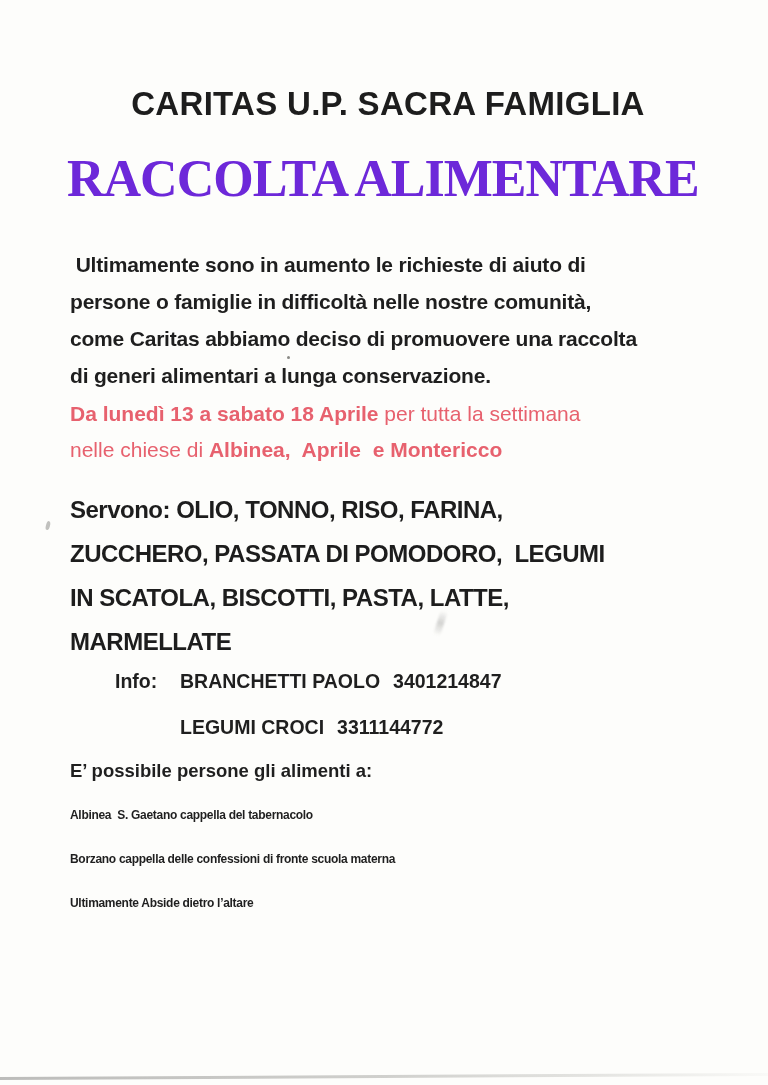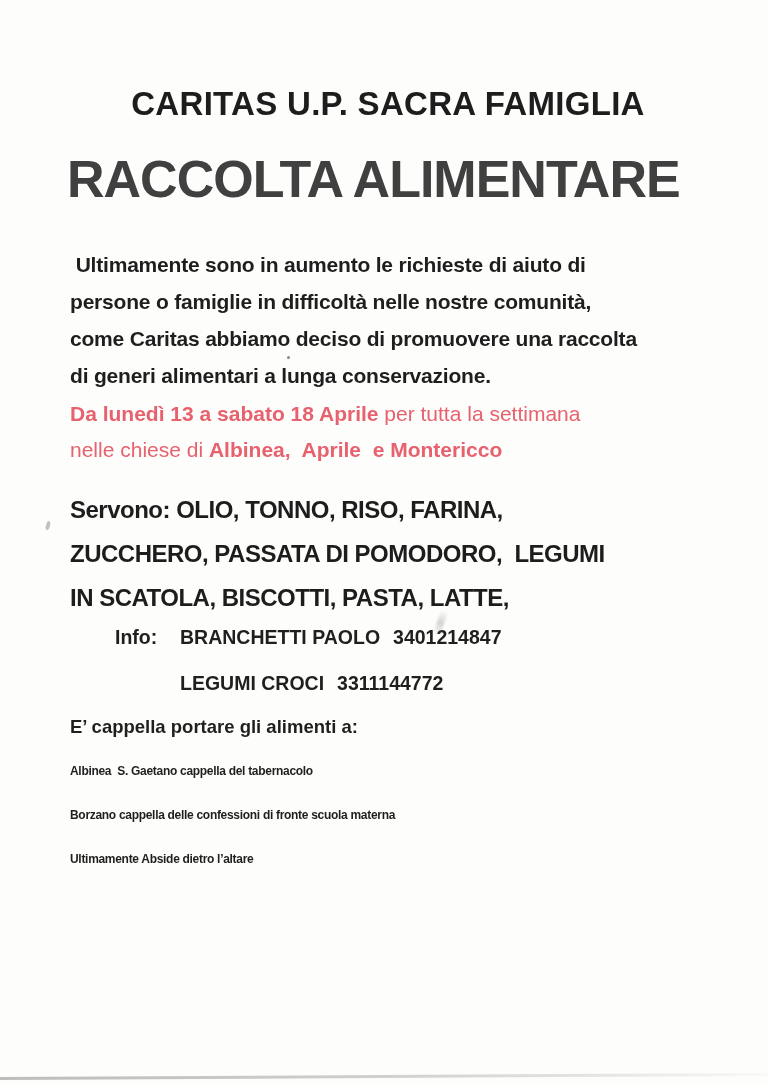--- a/index.html
+++ b/index.html
@@ -25,22 +25,23 @@
     letter-spacing: 0.3px;
     color: #1d1d1d;
   }
 
   .headline {
     margin: 28px 0 0 -3px;
     font-size: 52px;
     line-height: 58px;
     font-weight: 700;
     letter-spacing: -1px;
-    color: #404040;
+    color: #6d28d9;
     white-space: nowrap;
+    font-family: Liberation Serif, serif;
   }
 
   .intro {
     margin-top: 38px;
     font-size: 21px;
     font-weight: 700;
     letter-spacing: -0.2px;
     color: #1e1e1e;
   }
   .intro .line { line-height: 37px; white-space: pre-wrap; }
@@ -141,28 +142,29 @@
 
     <div class="period">
       <div class="pline"><span class="b">Da lunedì 13 a sabato 18 Aprile</span><span class="r"> per tutta la settimana</span></div>
       <div class="pline"><span class="r">nelle chiese di </span><span class="b">Albinea,  Aprile  e Montericco</span></div>
     </div>
 
     <div class="needs">
       <div class="line">Servono: OLIO, TONNO, RISO, FARINA,</div>
       <div class="line">ZUCCHERO, PASSATA DI POMODORO,  LEGUMI</div>
       <div class="line">IN SCATOLA, BISCOTTI, PASTA, LATTE,</div>
+      <div class="line">MARMELLATE</div>
     </div>
 
     <div class="info">
       <div class="info-row"><span class="info-label">Info:</span><span class="name">BRANCHETTI PAOLO</span><span class="phone">3401214847</span></div>
       <div class="info-row second"><span class="name">LEGUMI CROCI</span><span class="phone">3311144772</span></div>
     </div>
 
-    <p class="bring">E’ cappella portare gli alimenti a:</p>
+    <p class="bring">E’ possibile persone gli alimenti a:</p>
 
     <p class="loc">Albinea  S. Gaetano cappella del tabernacolo</p>
     <p class="loc">Borzano cappella delle confessioni di fronte scuola materna</p>
     <p class="loc">Ultimamente Abside dietro l’altare</p>
 
   </div>
 
   <div class="mark-speck"></div>
   <div class="mark-apostrophe"></div>
   <div class="mark-smudge"></div>

